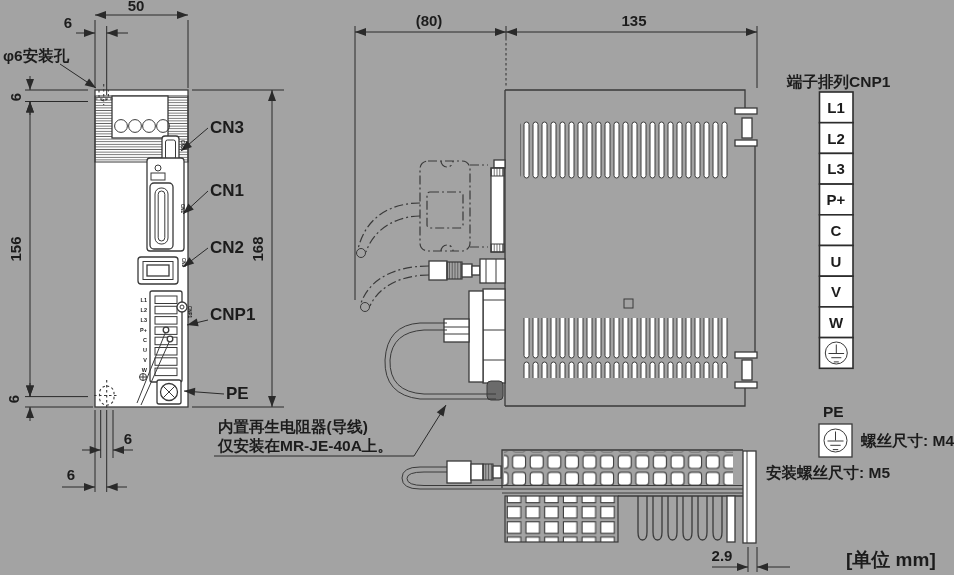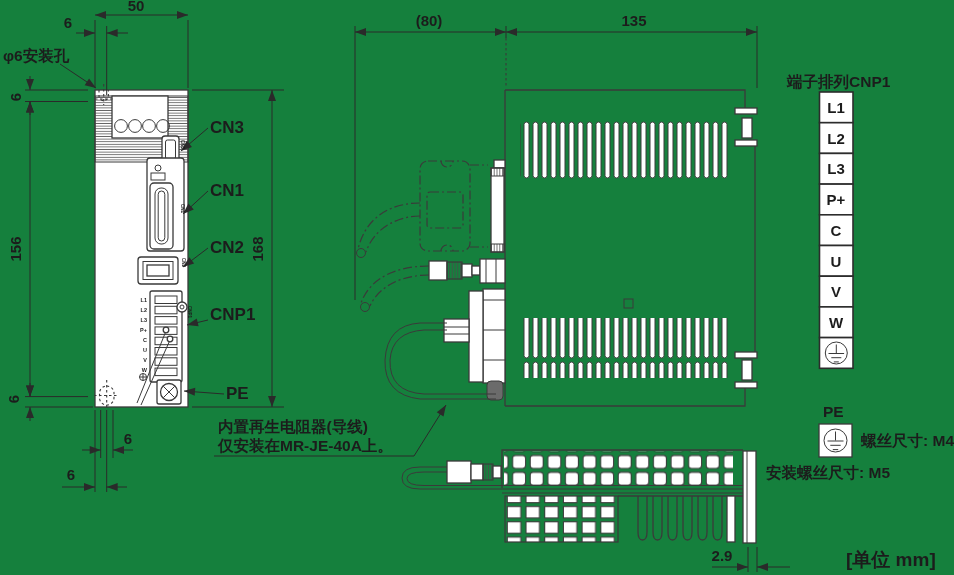--- a/index.html
+++ b/index.html
@@ -1,16 +1,16 @@
 <!DOCTYPE html>
 <html><head>
 <meta charset="utf-8">
 <style>
   html,body{margin:0;padding:0;background:#fff;}
-  .stage{position:relative;width:954px;height:575px;background:#15803d;overflow:hidden;
+  .stage{position:relative;width:954px;height:575px;background:#a3a3a3;overflow:hidden;
          font-family:"Liberation Sans","DejaVu Sans",sans-serif;}
   svg{display:block}
   text{fill:#1c1c1c;font-family:"Liberation Sans","DejaVu Sans",sans-serif;}
   .dim{font-size:15px;font-weight:700;}
   .lbl{font-size:17px;font-weight:700;}
   .cjk{font-size:15.5px;font-weight:700;}
   .big{font-size:19px;font-weight:700;}
   .cell{font-size:15px;font-weight:700;}
   .tiny{font-size:5.5px;font-weight:700;}
   .micro{font-size:4.5px;font-weight:700;}

